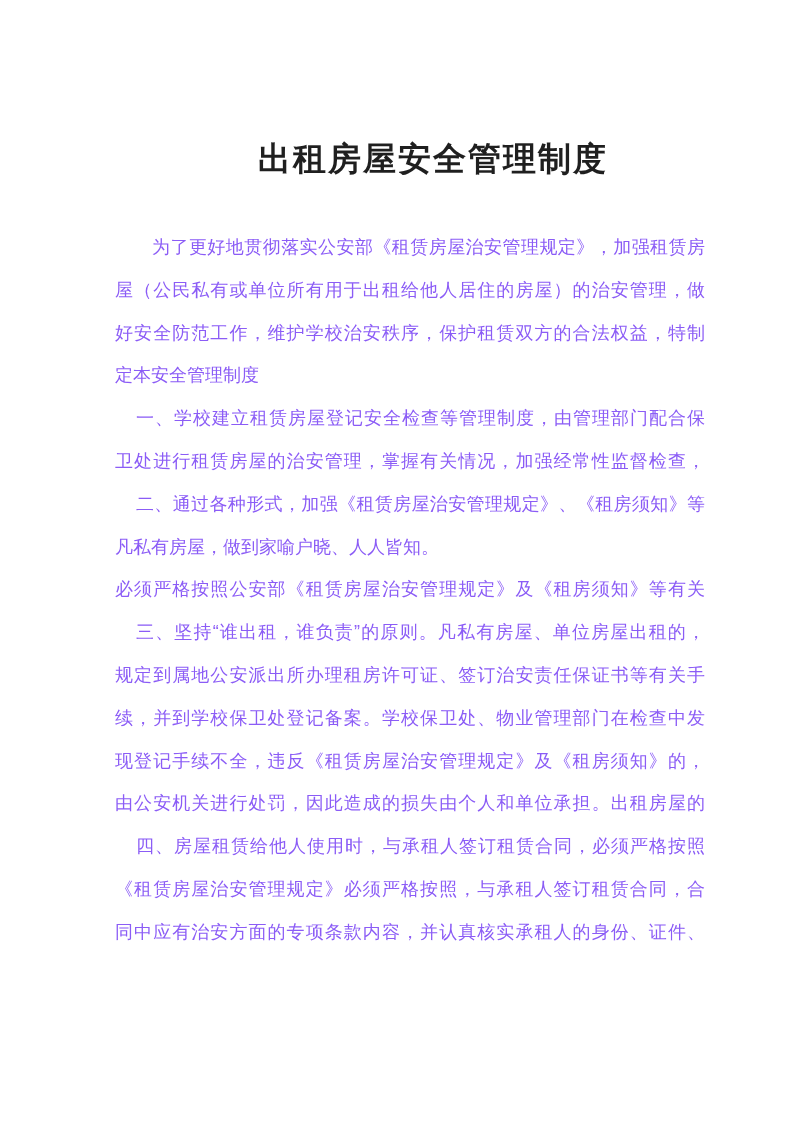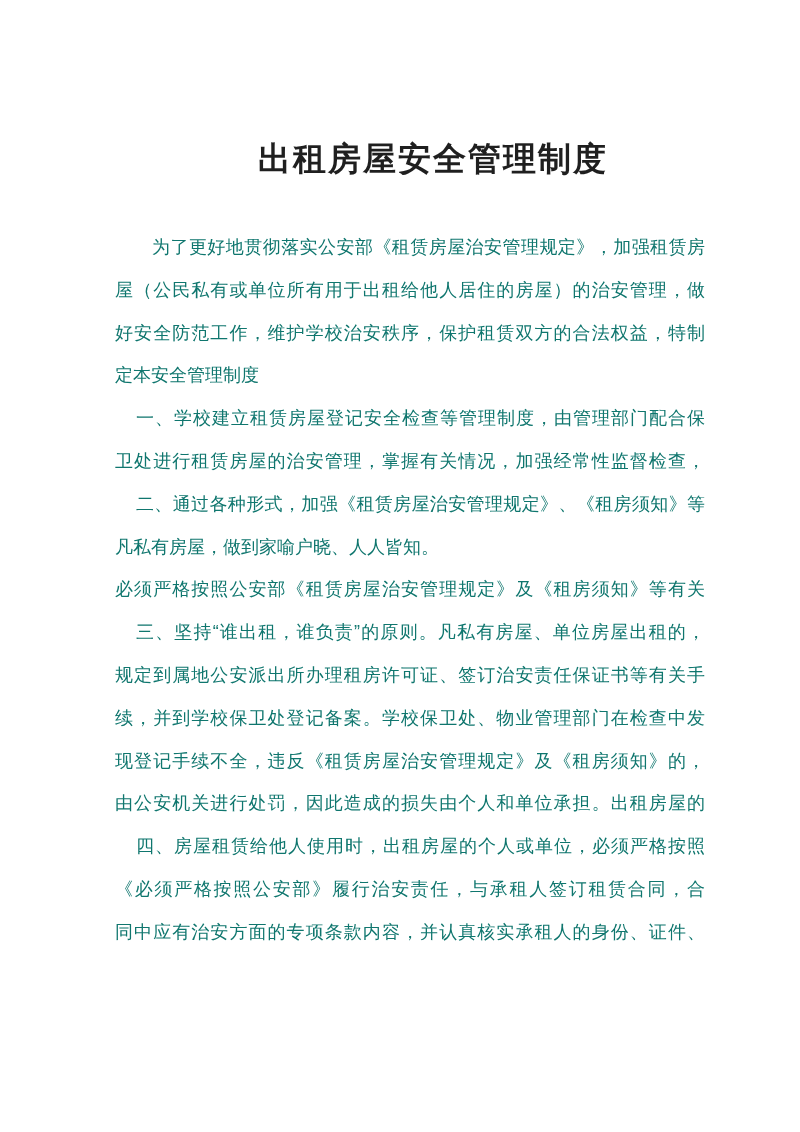--- a/index.html
+++ b/index.html
@@ -21,21 +21,21 @@
     font-weight: 700;
     font-size: 33px;
     line-height: 50px;
     letter-spacing: 2px;
     color: #1f1f1f;
     white-space: nowrap;
   }
   .doc-body {
     margin: 42px 95px 0 115px;
     width: 590px;
-    color: #0f766e;
+    color: #8b5cf6;
     font-size: 18px;
   }
   .para { margin: 0; padding: 0; }
   .line {
     height: 42.8px;
     line-height: 42.8px;
     text-align: justify;
     text-align-last: justify;
     white-space: nowrap;
     overflow: hidden;
@@ -67,18 +67,18 @@
       </div>
       <div class="para">
         <div class="line">必须严格按照公安部《租赁房屋治安管理规定》及《租房须知》等有关</div>
         <div class="line" style="text-indent: 21px;">三、坚持“谁出租，谁负责”的原则。凡私有房屋、单位房屋出租的，</div>
         <div class="line">规定到属地公安派出所办理租房许可证、签订治安责任保证书等有关手</div>
         <div class="line">续，并到学校保卫处登记备案。学校保卫处、物业管理部门在检查中发</div>
         <div class="line">现登记手续不全，违反《租赁房屋治安管理规定》及《租房须知》的，</div>
         <div class="line">由公安机关进行处罚，因此造成的损失由个人和单位承担。出租房屋的</div>
       </div>
       <div class="para">
-        <div class="line" style="text-indent: 21px;">四、房屋租赁给他人使用时，出租房屋的个人或单位，必须严格按照</div>
-        <div class="line">《必须严格按照公安部》履行治安责任，与承租人签订租赁合同，合</div>
+        <div class="line" style="text-indent: 21px;">四、房屋租赁给他人使用时，与承租人签订租赁合同，必须严格按照</div>
+        <div class="line">《租赁房屋治安管理规定》必须严格按照，与承租人签订租赁合同，合</div>
         <div class="line">同中应有治安方面的专项条款内容，并认真核实承租人的身份、证件、</div>
       </div>
     </div>
 </div>
 
 </body></html>

